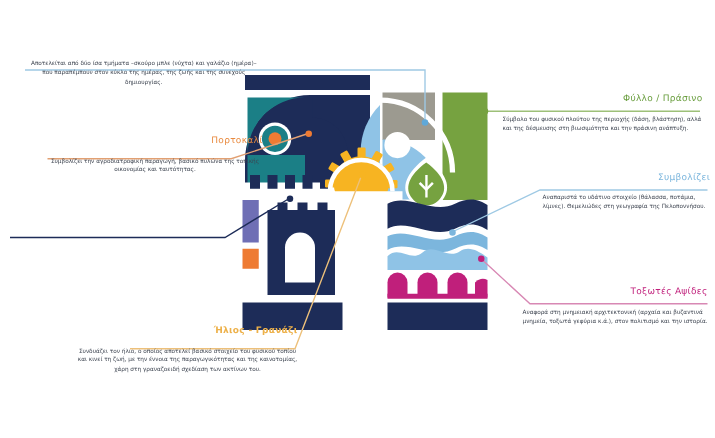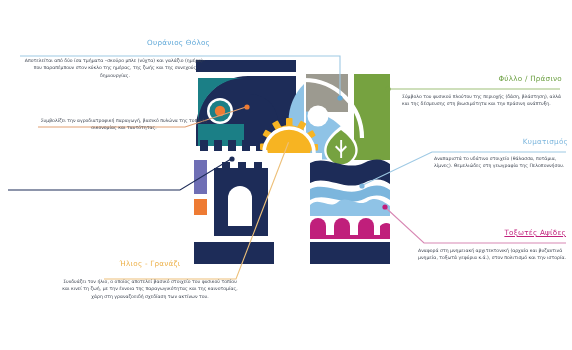--- a/index.html
+++ b/index.html
@@ -26,21 +26,21 @@
   .center .co-title{text-align:center;}
   .center .co-body{text-align:center;}
 
   svg{display:block;}
   .lbl-dome{color:#5fa8d8;}
   .lbl-orange{color:#e98a3f;}
   .lbl-window{color:#1d2c58;}
   .lbl-sun{color:#edb14a;}
   .lbl-leaf{color:#6a9e3f;}
   .lbl-wave{color:#7cb6dd;}
-  .lbl-arch{color:#c01f7b;text-decoration:underline;}
+  .lbl-arch{color:#c01f7b;}
 </style>
 </head>
 <body>
 
 <div id="stage">
 
   <svg style="position:absolute;left:186px;top:50px;" width="210" height="225" viewBox="0 0 210 225">
 
     <g>
 
@@ -177,41 +177,41 @@
     <circle cx="388" cy="89" r="2.6" fill="#76a240"></circle>
 
     <path d="M566,152 H432 L363,185" fill="none" stroke="#9ec9e4" stroke-width="1.1"></path>
     <circle cx="362" cy="186" r="2.6" fill="#7cb6dd"></circle>
 
     <path d="M566,243 H424 L386,208" fill="none" stroke="#d888b4" stroke-width="1.1"></path>
     <circle cx="385" cy="207" r="2.6" fill="#c01f7b"></circle>
   </svg>
 
   <div class="callout left" style="left:20px;top:38px;width:190px;">
-    <div class="co-title lbl-dome">Ουράνιος Θόλος</div>
     <div class="co-body" style="margin-top:10px;">Αποτελείται από δύο ίσα τμήματα –σκούρο μπλε (νύχτα) και γαλάζιο (ημέρα)– που παραπέμπουν στον κύκλο της ημέρας, της ζωής και της συνεχούς δημιουργίας.</div>
   </div>
 
   <div class="callout left" style="left:38px;top:107px;width:172px;">
+    <div class="co-title lbl-orange">Πορτοκαλί</div>
     <div class="co-body" style="margin-top:10px;">Συμβολίζει την αγροδιατροφική παραγωγή, βασικό πυλώνα της τοπικής οικονομίας και ταυτότητας.</div>
   </div>
 
 
   <div class="callout center" style="left:62px;top:259px;width:176px;">
-    <div class="co-title lbl-sun" style="text-align:center;">Ήλιος - Γρανάζι</div>
+    <div class="co-title lbl-sun" style="text-align:right;font-weight:bold;">Ήλιος - Γρανάζι</div>
     <div class="co-body" style="margin-top:10px;">Συνδυάζει τον ήλιο, ο οποίος αποτελεί βασικό στοιχείο του φυσικού τοπίου και κινεί τη ζωή, με την έννοια της παραγωγικότητας και της καινοτομίας, χάρη στη γραναζοειδή σχεδίαση των ακτίνων του.</div>
   </div>
 
   <div class="callout right" style="left:396px;top:74px;width:166px;">
     <div class="co-title lbl-leaf">Φύλλο / Πράσινο</div>
     <div class="co-body" style="margin-top:10px;margin-left:6px;">Σύμβολο του φυσικού πλούτου της περιοχής (δάση, βλάστηση), αλλά και της δέσμευσης στη βιωσιμότητα και την πράσινη ανάπτυξη.</div>
   </div>
 
   <div class="callout right" style="left:428px;top:137px;width:140px;">
-    <div class="co-title lbl-wave">Κυματισμός</div>
+    <div class="co-title lbl-wave">Συμβολίζει</div>
     <div class="co-body" style="margin-top:9px;margin-left:6px;">Αναπαριστά το υδάτινο στοιχείο (θάλασσα, ποτάμια, λίμνες). Θεμελιώδες στη γεωγραφία της Πελοποννήσου.</div>
   </div>
 
   <div class="callout right" style="left:412px;top:228px;width:154px;">
     <div class="co-title lbl-arch">Τοξωτές Αψίδες</div>
     <div class="co-body" style="margin-top:10px;margin-left:6px;">Αναφορά στη μνημειακή αρχιτεκτονική (αρχαία και βυζαντινά μνημεία, τοξωτά γεφύρια κ.ά.), στον πολιτισμό και την ιστορία.</div>
   </div>
 
 </div>
 

